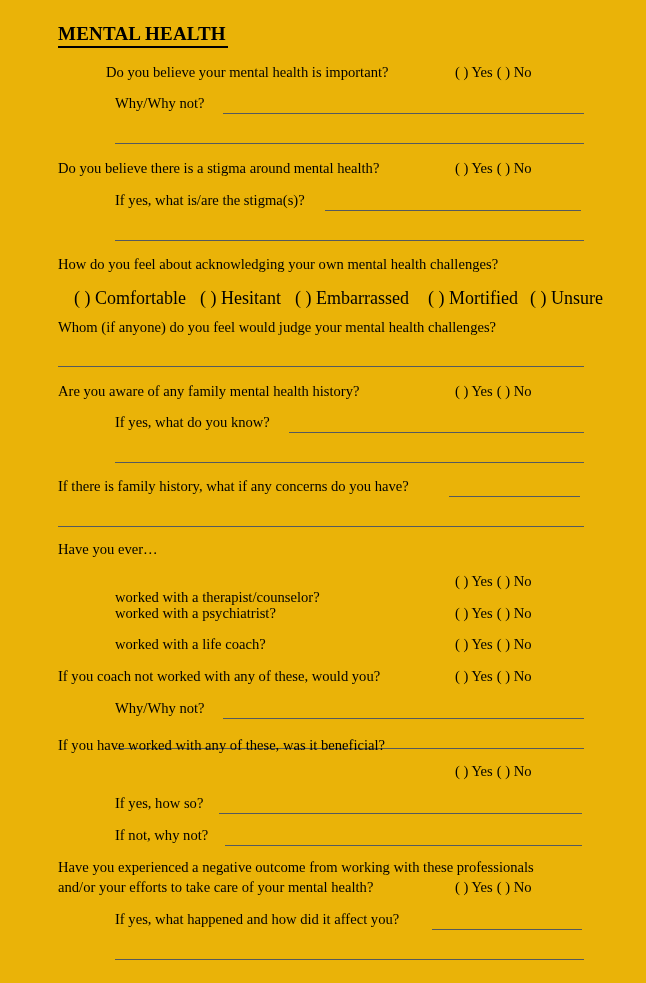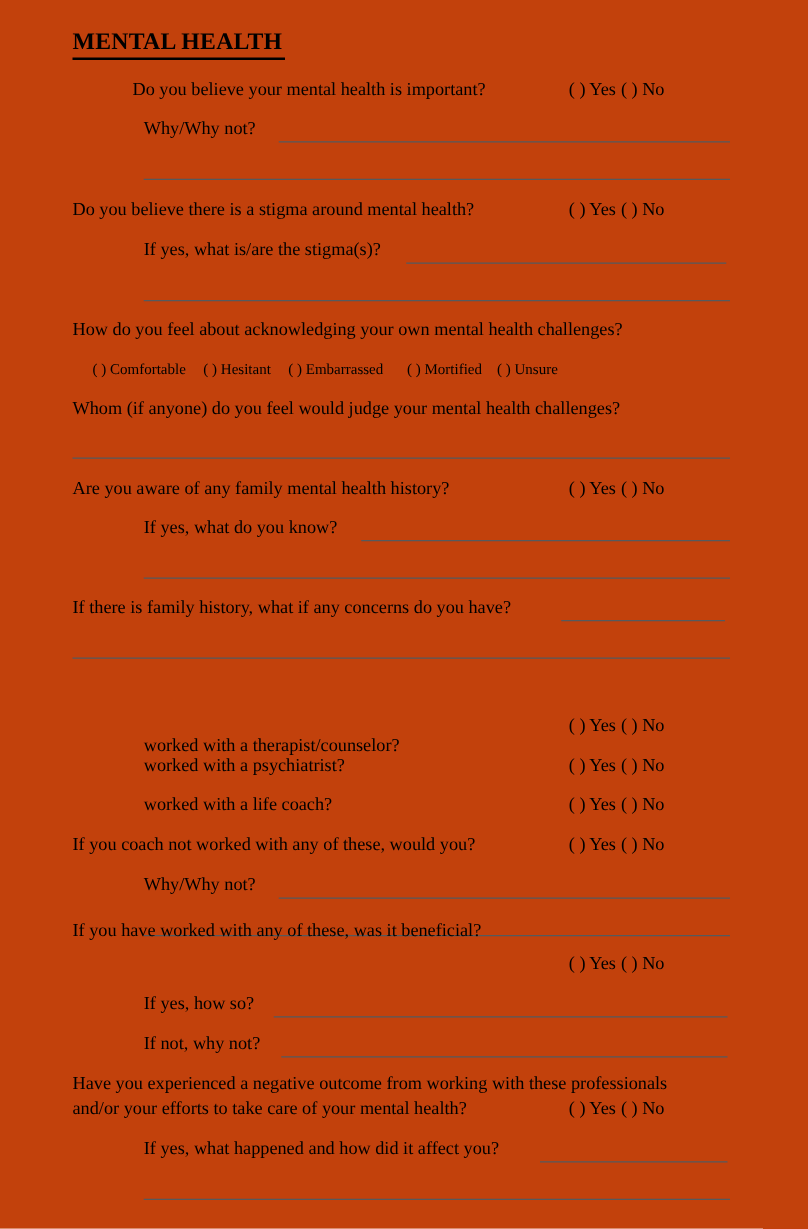--- a/index.html
+++ b/index.html
@@ -14,21 +14,21 @@
     color: #000000;
     -webkit-font-smoothing: antialiased;
   }
   .page {
     position: relative;
     width: 646px;
     height: 983px;
     box-sizing: border-box;
     padding: 16px;
     overflow: hidden;
-    background: #c2410c;
+    background: #eab308;
   }
 
   
   .title-wrap {
     position: absolute;
     left: 58px;
     top: 24px;
   }
   .doc-title {
     font-size: 19px;
@@ -62,21 +62,21 @@
     font-size: 14.6px;
     white-space: nowrap;
     line-height: 1.22;
   }
   .yesno .opt { }
   .yesno .gap { display: inline-block; width: 4px; }
 
   
   .optrow {
     position: absolute;
-    font-size: 12px;
+    font-size: 18px;
     white-space: nowrap;
     line-height: 1.22;
   }
   .optrow .o { display: inline-block; }
   .optrow .s1 { display: inline-block; width: 14px; }
   .optrow .s2 { display: inline-block; width: 19px; }
   .optrow .s3 { display: inline-block; width: 12px; }
 
   
   .rule {
@@ -152,20 +152,23 @@
   </div>
   <div class="inline-line" style="left:289px; top:432px; width:295px;"></div>
   <div class="rule" style="left:115px; top:462px; width:469px;"></div>
 
   <div class="row" style="top:478px;">
     <span class="qtext">If there is family history, what if any concerns do you have?</span>
   </div>
   <div class="inline-line" style="left:449px; top:496px; width:131px;"></div>
   <div class="rule" style="left:58px; top:526px; width:526px;"></div>
 
+  <div class="row" style="top:541px;">
+    <span class="qtext">Have you ever…</span>
+  </div>
 
   <div class="row indent" style="top:573px;margin-top:16px;">
     <span class="qtext">worked with a therapist/counselor?</span>
   </div>
   <div class="yesno" style="top:573px;">
     <span class="opt">( ) Yes</span><span class="gap"></span><span class="opt">( ) No</span>
   </div>
 
   <div class="row indent" style="top:605px;">
     <span class="qtext">worked with a psychiatrist?</span>

